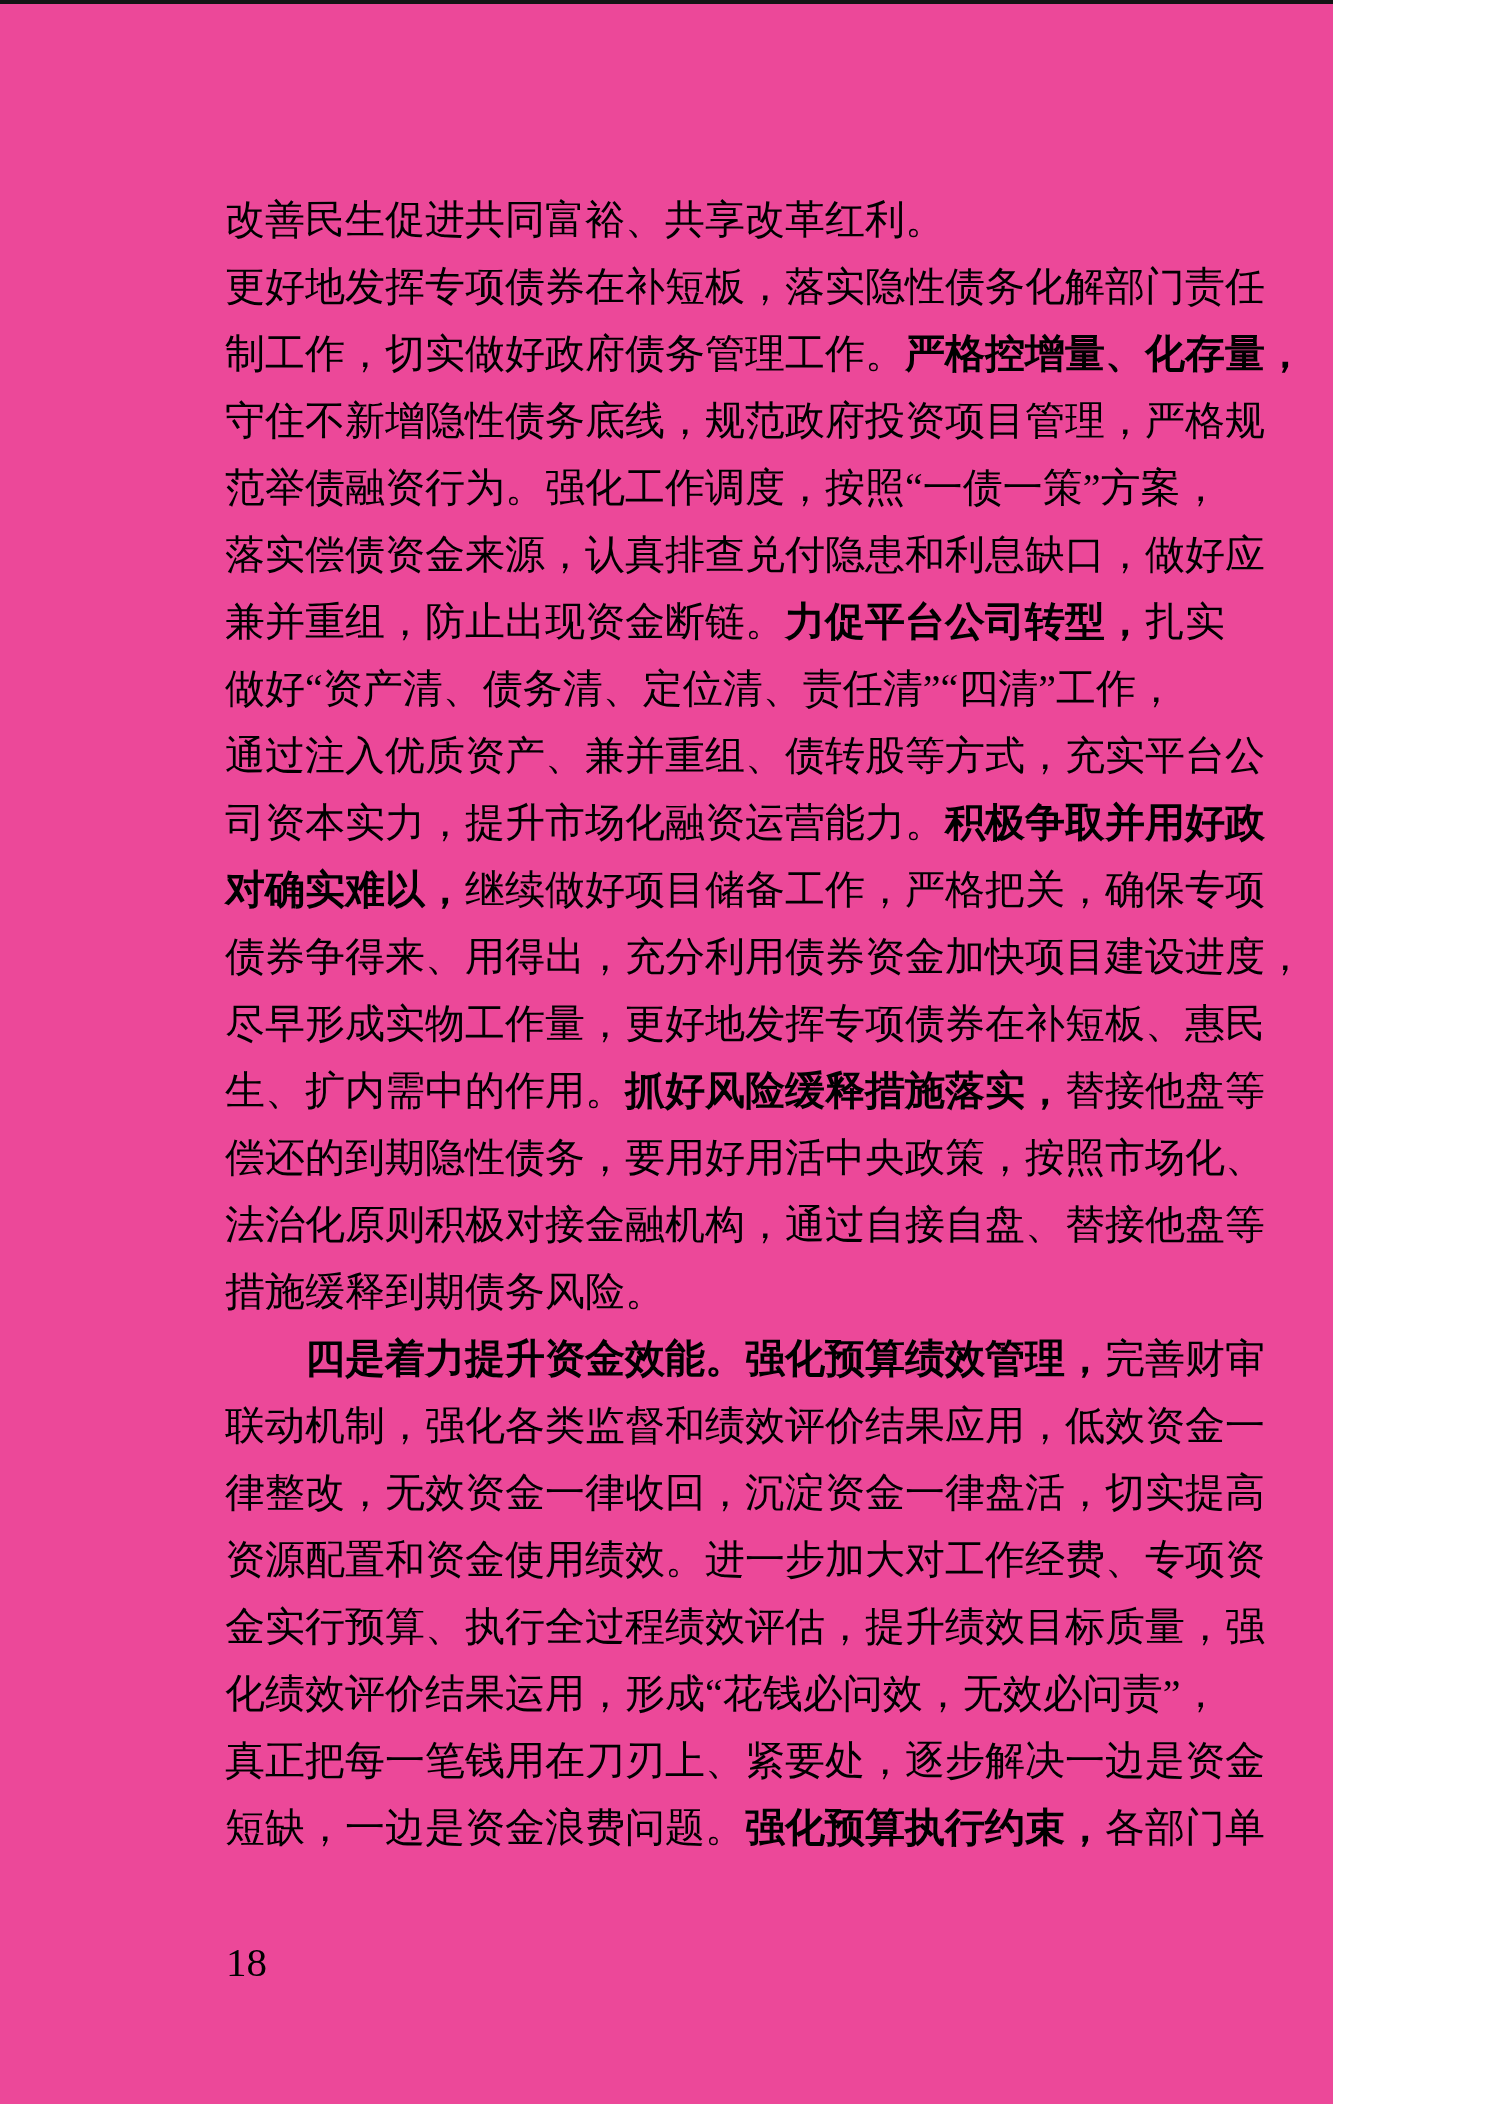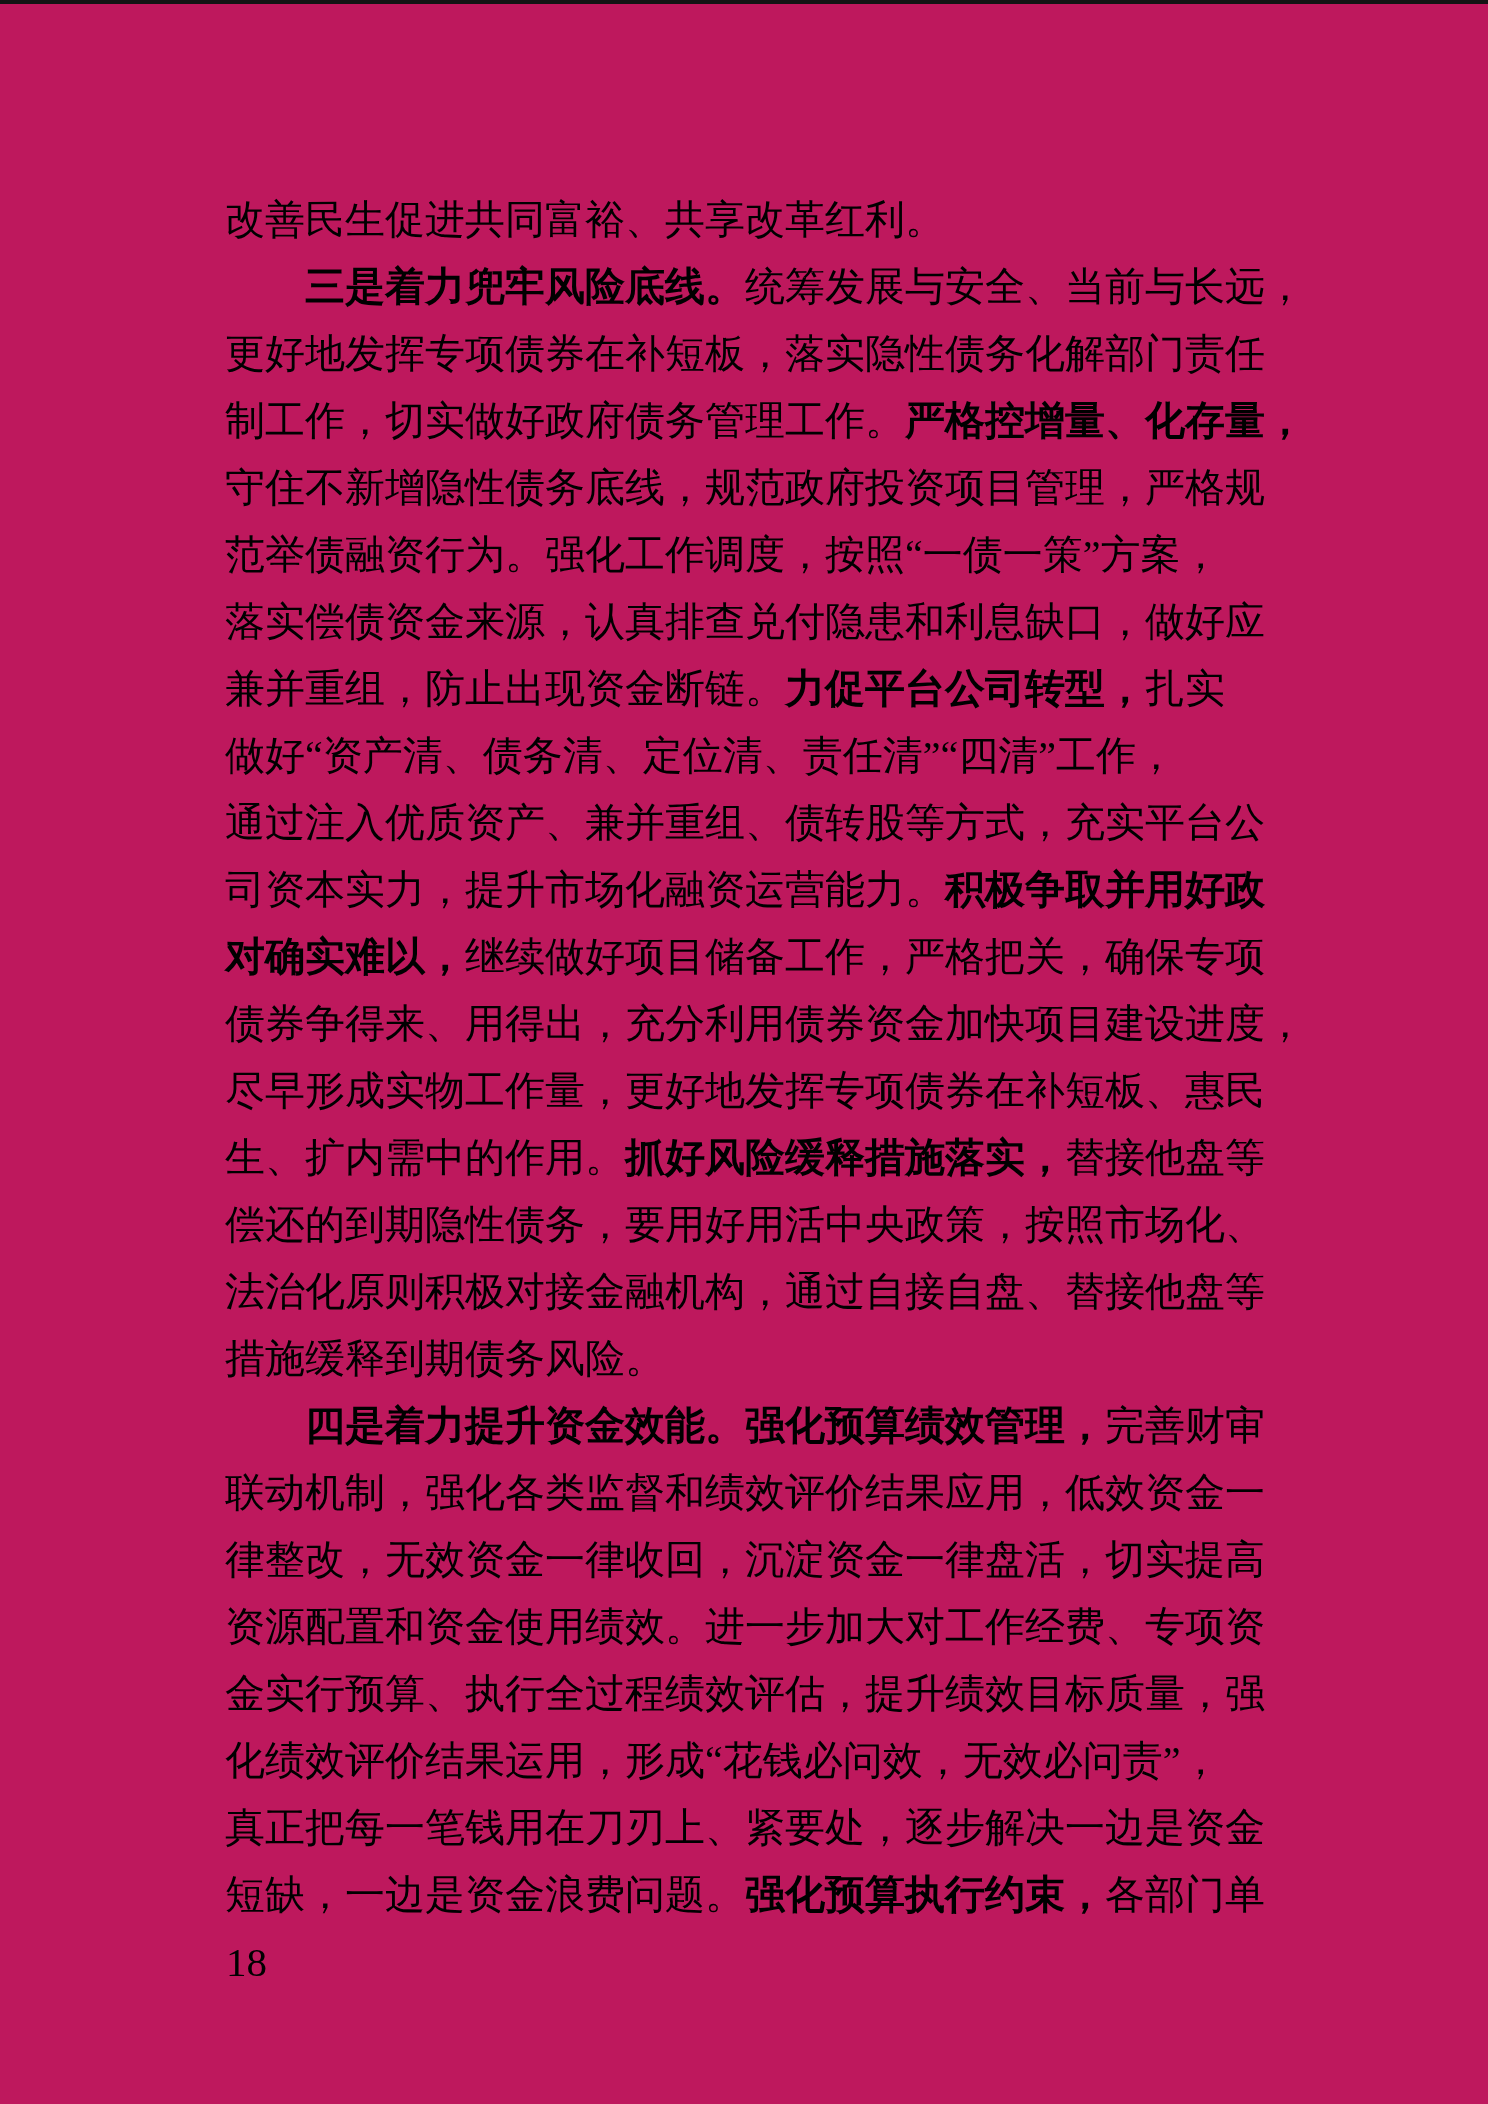--- a/index.html
+++ b/index.html
@@ -2,23 +2,23 @@
 <html><head>
 <meta charset="utf-8">
 <style>
   html, body {
     margin: 0;
     padding: 0;
     background: #ffffff;
   }
   .page {
     position: relative;
-    width: 1488px;
+    width: 1333px;
     height: 2104px;
-    background: #be185d;
+    background: #ec4899;
     overflow: hidden;
     font-family: "Liberation Serif", serif;
   }
   .top-rule {
     position: absolute;
     top: 0;
     left: 0;
     width: 100%;
     height: 4px;
     background: #141414;
@@ -53,21 +53,20 @@
     font-family: "Liberation Serif", serif;
   }
 </style>
 </head>
 <body>
 
 <div class="page">
   <div class="top-rule"></div>
   <div class="body-text" id="body-lines">
       <div class="line"><span class="seg-regular">改善民生促进共同富裕、共享改革红利。</span></div>
-      <div class="line indent-2"><span class="seg-bold">三是着力兜牢风险底线。</span><span class="seg-regular">统筹发展与安全、当前与长远，</span></div>
       <div class="line"><span class="seg-regular">更好地发挥专项债券在补短板，落实隐性债务化解部门责任</span></div>
       <div class="line"><span class="seg-regular">制工作，切实做好政府债务管理工作。</span><span class="seg-bold">严格控增量、化存量，</span></div>
       <div class="line"><span class="seg-regular">守住不新增隐性债务底线，规范政府投资项目管理，严格规</span></div>
       <div class="line"><span class="seg-regular">范举债融资行为。强化工作调度，按照“一债一策”方案，</span></div>
       <div class="line"><span class="seg-regular">落实偿债资金来源，认真排查兑付隐患和利息缺口，做好应</span></div>
       <div class="line"><span class="seg-regular">兼并重组，防止出现资金断链。</span><span class="seg-bold">力促平台公司转型，</span><span class="seg-regular">扎实</span></div>
       <div class="line"><span class="seg-regular">做好“资产清、债务清、定位清、责任清”“四清”工作，</span></div>
       <div class="line"><span class="seg-regular">通过注入优质资产、兼并重组、债转股等方式，充实平台公</span></div>
       <div class="line"><span class="seg-regular">司资本实力，提升市场化融资运营能力。</span><span class="seg-bold">积极争取并用好政</span></div>
       <div class="line"><span class="seg-bold">对确实难以，</span><span class="seg-regular">继续做好项目储备工作，严格把关，确保专项</span></div>

